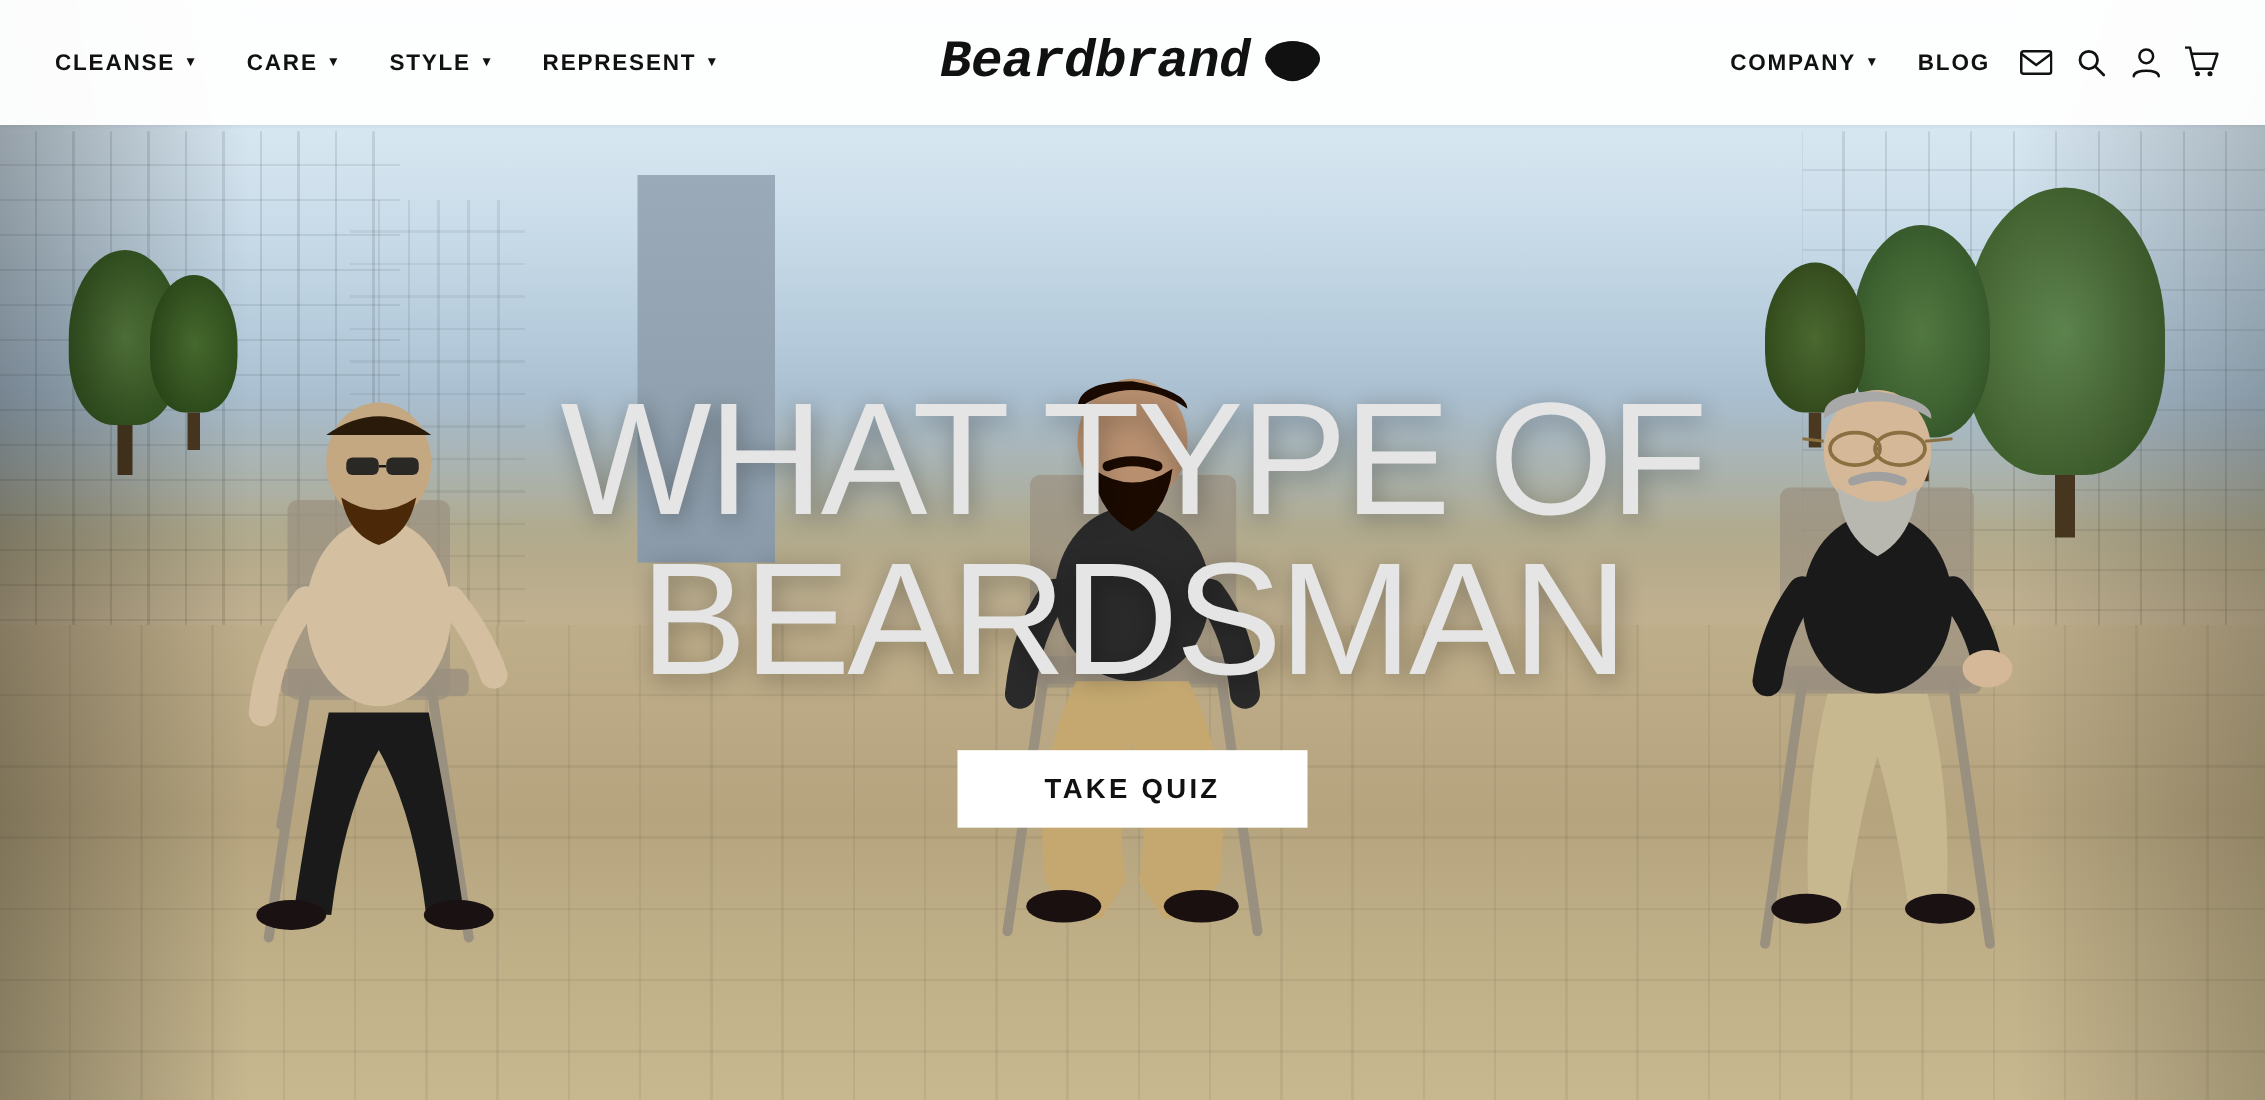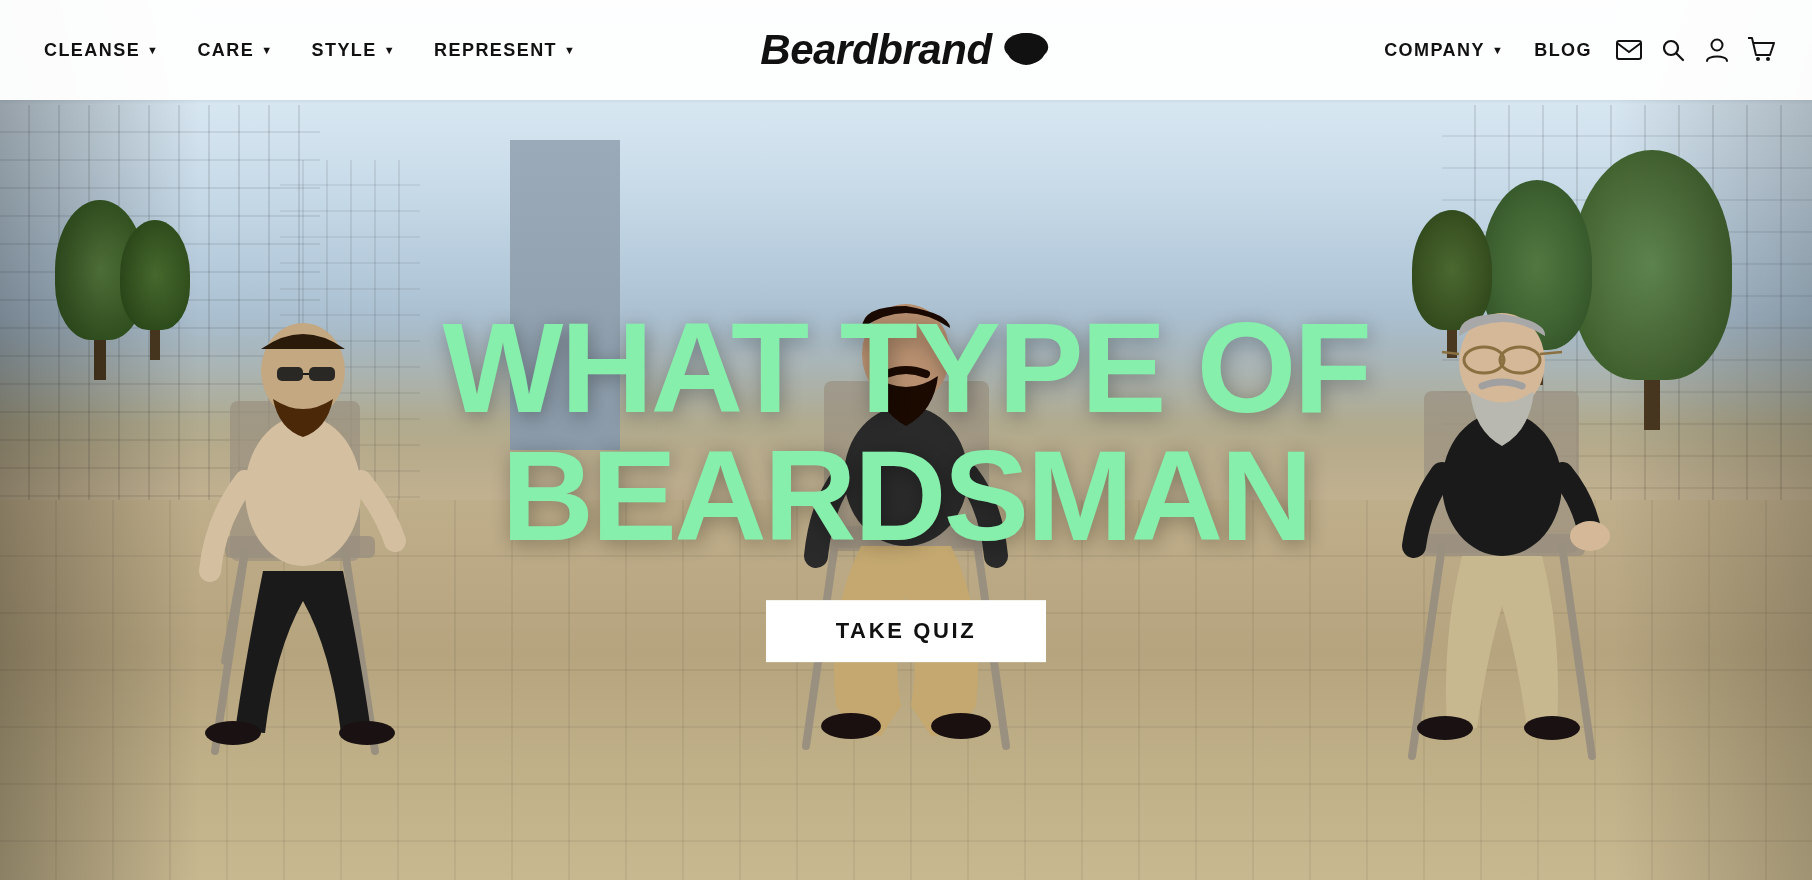--- a/index.html
+++ b/index.html
@@ -61,21 +61,21 @@
       align-items: center;
       gap: 0;
     }
 
     .brand-name {
       font-size: 42px;
       font-weight: 800;
       color: #111;
       letter-spacing: -0.01em;
       font-style: italic;
-      font-family: Liberation Sans, sans-serif;
+      font-family: Liberation Mono, monospace;
     }
 
     .brand-icon {
       font-size: 36px;
       margin-left: 8px;
       color: #111;
     }
 
     .nav-right {
       display: flex;
@@ -109,22 +109,22 @@
       top: 50%;
       left: 50%;
       transform: translate(-50%, -42%);
       text-align: center;
       z-index: 10;
       width: 1200px;
     }
 
     .hero-headline {
       font-size: 128px;
-      font-weight: 700;
-      color: #86efac;
+      font-weight: 400;
+      color: #e5e5e5;
       text-transform: uppercase;
       letter-spacing: -0.02em;
       line-height: 1.0;
       text-shadow: 2px 4px 20px rgba(0,0,0,0.3);
       font-family: 'Arial Black', 'Arial', sans-serif;
       margin-top: 25px;
     }
 
     .hero-cta {
       margin-top: 40px;

